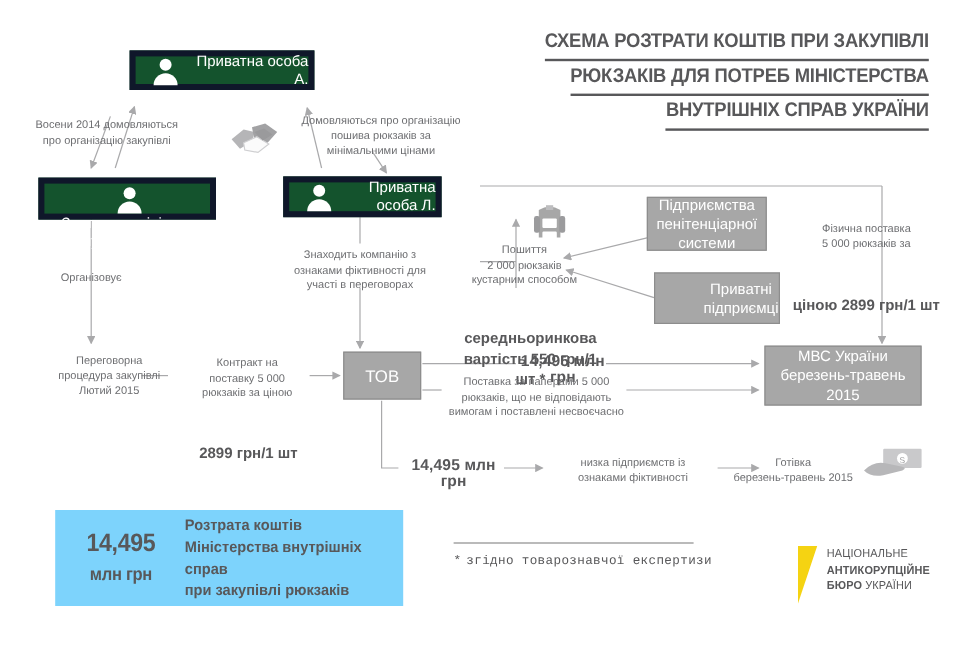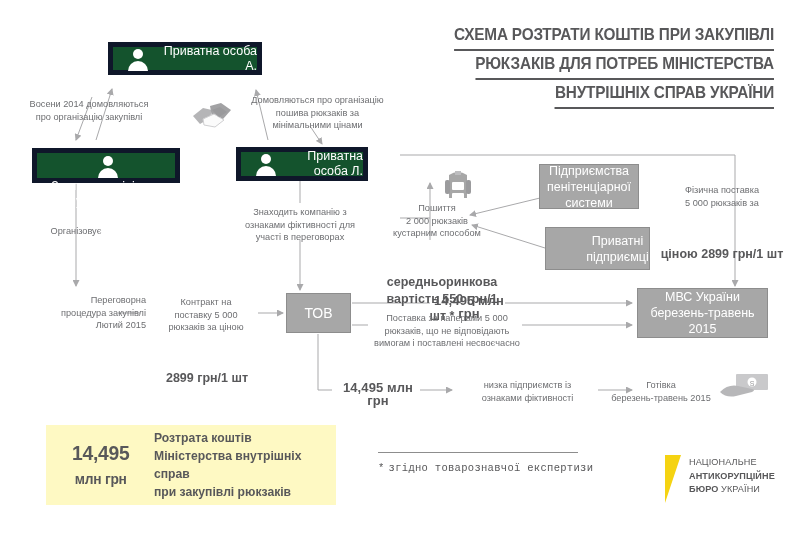--- a/index.html
+++ b/index.html
@@ -82,41 +82,41 @@
 
   
   .note{
     position:absolute;
     font-size:9.2px;
     line-height:12.5px;
     color:#6d6e71;
     text-align:center;
     white-space:pre-line;
   }
-  .note.left{text-align:right;}
+  .note.left{text-align:center;}
   .note.big{
     font-size:12.5px;
     line-height:16px;
     color:#58585a;
     margin-top:36px;
   }
   .note.amt{
     font-size:13px;
     font-weight:bold;
     color:#58585a;
     letter-spacing:0.1px;
   }
 
   svg.ov{position:absolute;left:0;top:0;width:800px;height:543px;pointer-events:none;}
 
   
   .ybox{
     position:absolute;
     left:46px;top:425px;width:290px;height:80px;
-    background:#fef9c3;
+    background:#7dd3fc;
     display:flex;align-items:center;justify-content:center;
   }
   .ybox .yamt{
     width:92px;
     text-align:center;
     color:#58585a;
     font-weight:bold;
     font-size:21px;
     line-height:23px;
     margin-left:12px;

